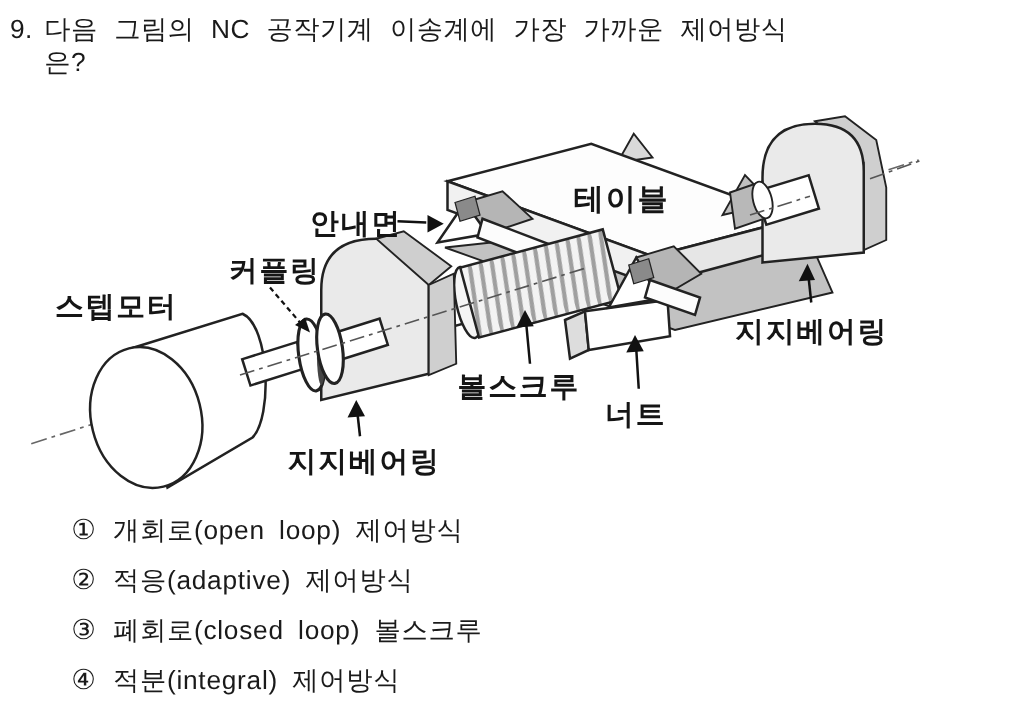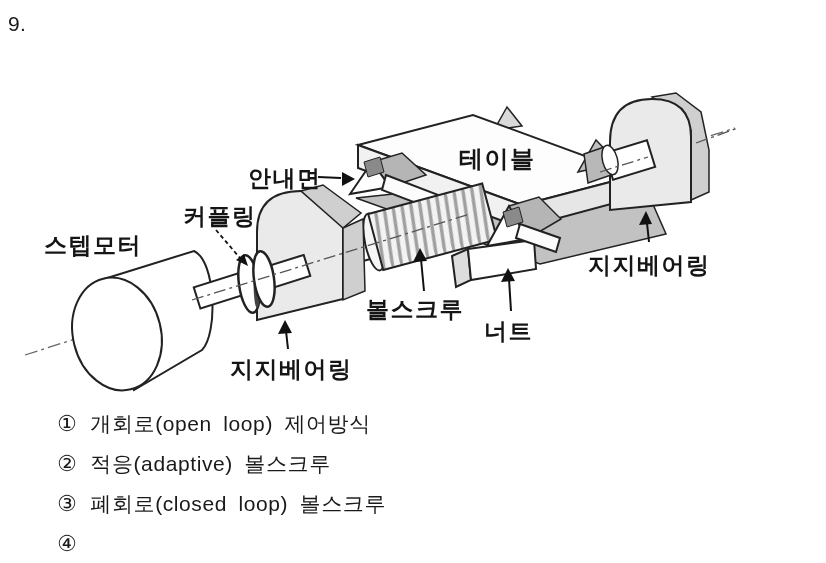--- a/index.html
+++ b/index.html
@@ -29,20 +29,24 @@
   }
   svg text.big{font-size:24px;}
 </style>
 </head>
 <body>
 
 <div class="page">
 
   <div class="question">
     <span class="qnum">9.</span>
+    <div>
+      <div>다음 그림의 NC 공작기계 이송계에 가장 가까운 제어방식</div>
+      <div>은?</div>
+    </div>
   </div>
 
   <svg class="diagram-svg" width="826" height="563" viewBox="0 0 826 563" xmlns="http://www.w3.org/2000/svg">
 
     <defs>
       <pattern id="threads" patternUnits="userSpaceOnUse" width="9" height="64" patternTransform="translate(374,198)">
         <path d="M8,-2 L0,66" stroke="#9f9f9f" stroke-width="3.4" fill="none"></path>
       </pattern>
     </defs>
 
@@ -160,24 +164,25 @@
     <text x="230" y="377">지지베어링</text>
   </svg>
 
   <div class="options">
     <div class="option">
       <span class="marker">①</span>
       <span>개회로(open loop) 제어방식</span>
     </div>
     <div class="option">
       <span class="marker">②</span>
-      <span>적응(adaptive) 볼스크루</span>
+      <span>적응(adaptive) 제어방식</span>
     </div>
     <div class="option">
       <span class="marker">③</span>
       <span>폐회로(closed loop) 볼스크루</span>
     </div>
     <div class="option">
       <span class="marker">④</span>
+      <span>적분(integral) 제어방식</span>
     </div>
   </div>
 
 </div>
 
 </body></html>

